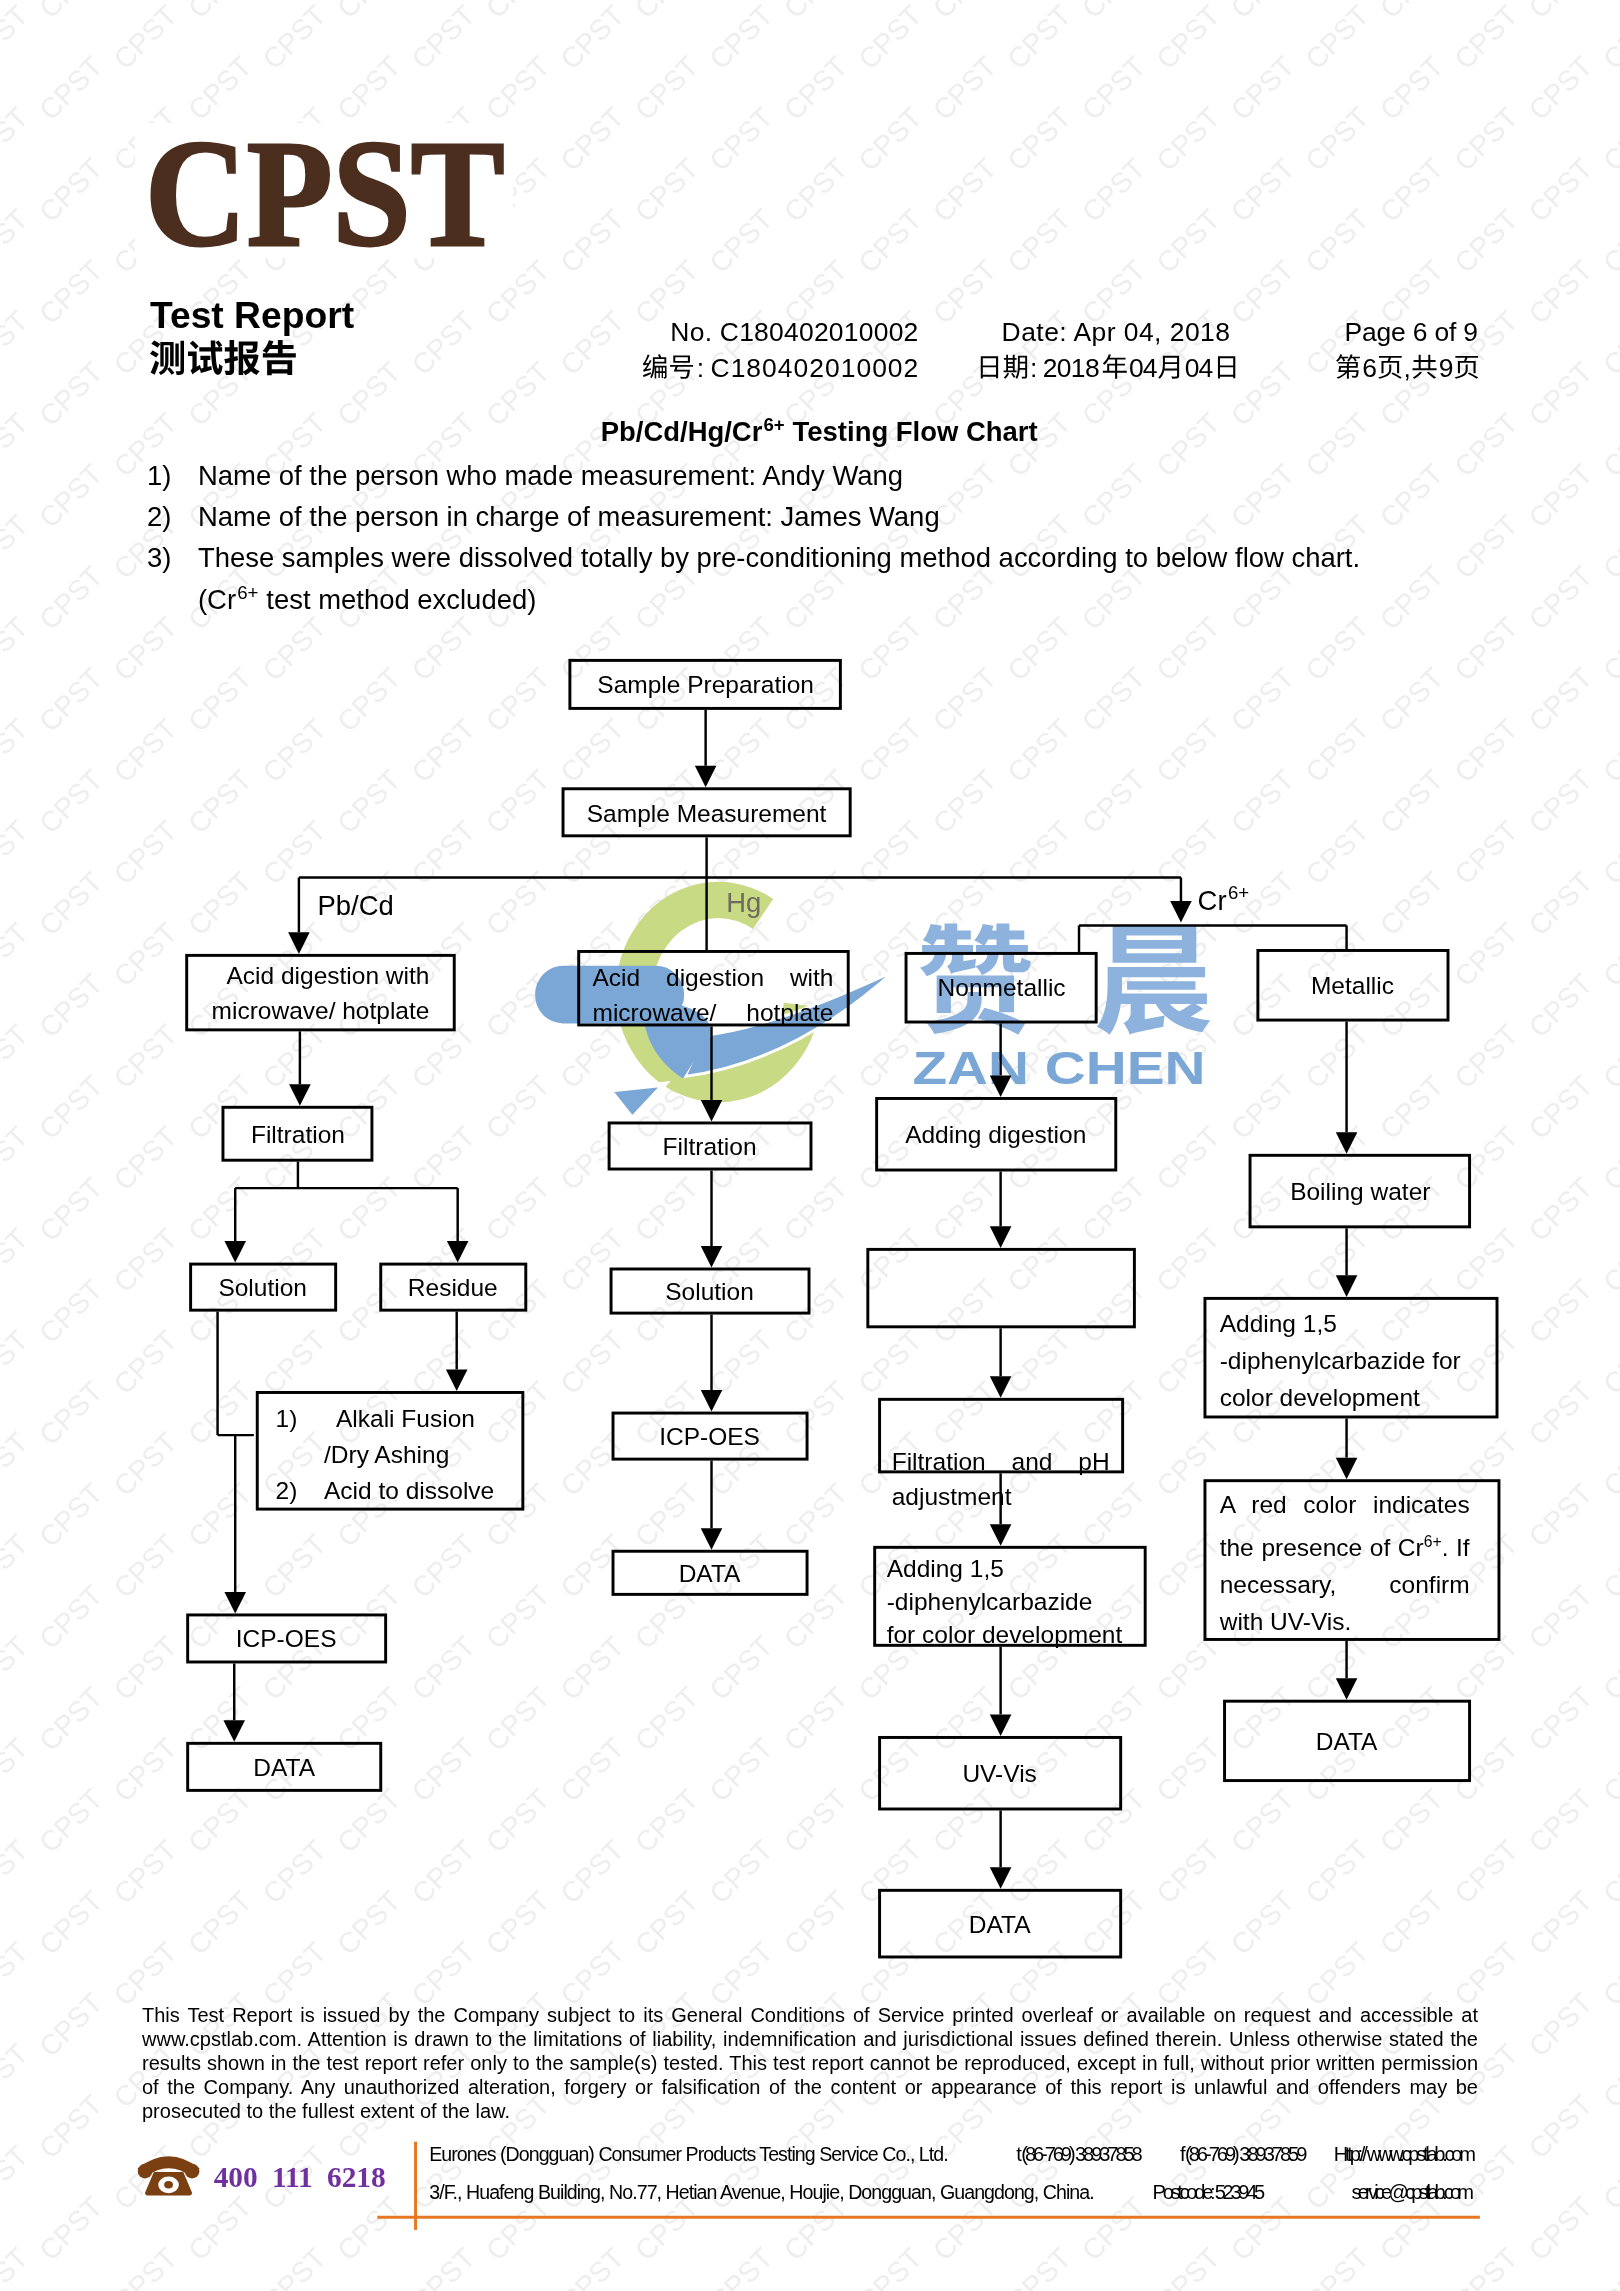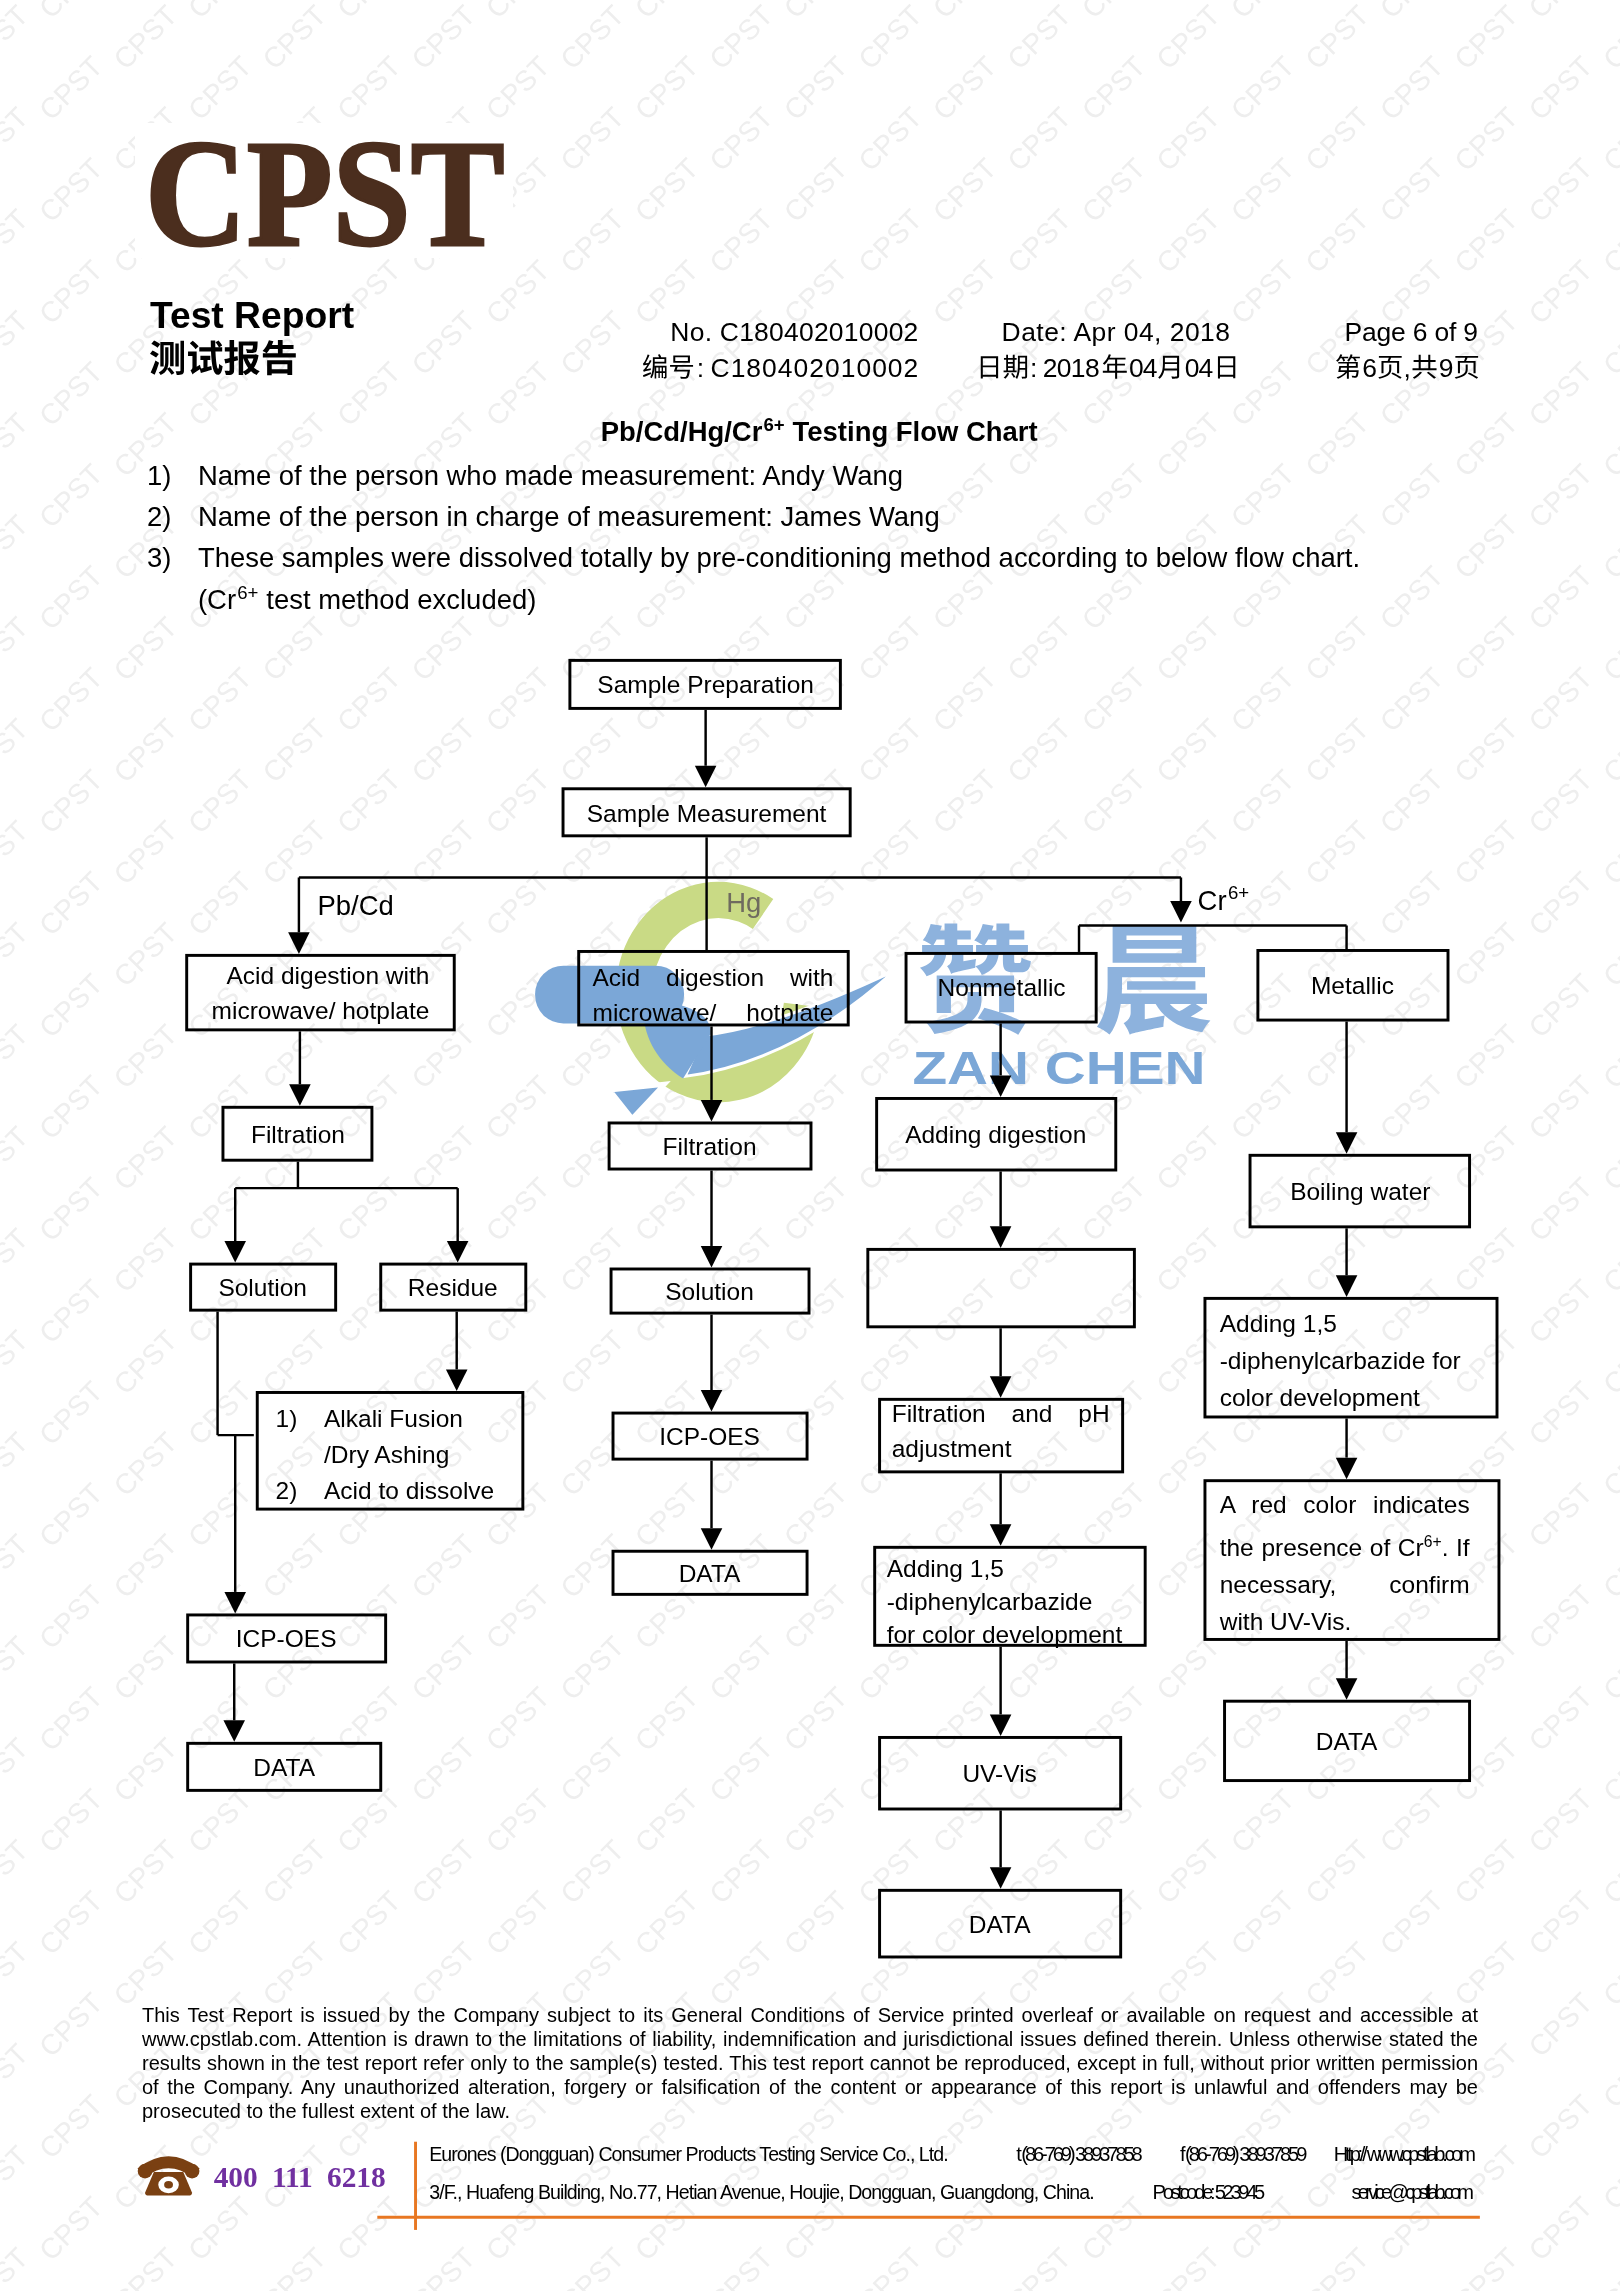--- a/index.html
+++ b/index.html
@@ -685,26 +685,26 @@
       </g>
     </svg>
 <div class="mb" style="left:185px;top:954px;width:271px;height:77px;display:flex;align-items:center;justify-content:center">
       <div style="text-align:right">Acid digestion with<br>microwave/ hotplate</div>
     </div>
     <div class="mb" style="left:577px;top:950px;width:272px;height:76px;">
       <div style="text-align:justify;text-align-last:justify;width:241px;margin:9.8px auto 0">Acid digestion with microwave/ hotplate</div>
     </div>
     <div class="mb" style="left:256px;top:1391px;width:269px;height:120px;">
       <span style="position:absolute;left:19.6px;top:9.8px">1)</span>
-      <span style="position:absolute;left:68px;top:9.8px">Alkali Fusion</span>
+      <span style="position:absolute;left:80px;top:9.8px">Alkali Fusion</span>
       <span style="position:absolute;left:68px;top:46px">/Dry Ashing</span>
       <span style="position:absolute;left:19.6px;top:82px">2)</span>
       <span style="position:absolute;left:68px;top:82px">Acid to dissolve</span>
     </div>
-    <div class="mb" style="left:878px;top:1388px;width:246px;height:93px;">
+    <div class="mb" style="left:878px;top:1436px;width:246px;height:93px;">
       <div style="text-align:justify;width:218px;margin:7.8px 0 0 13.7px">Filtration and pH adjustment</div>
     </div>
     <div class="mb" style="left:1204px;top:1297px;width:295px;height:122px;">
       <div style="margin:7.8px 0 0 15.7px;line-height:37px">Adding 1,5<br>-diphenylcarbazide for<br>color development</div>
     </div>
     <div class="mb" style="left:873px;top:1546px;width:273px;height:101px;">
       <div style="margin:5.9px 0 0 13.7px;line-height:33px">Adding 1,5<br>-diphenylcarbazide<br>for color development</div>
     </div>
     <div class="mb" style="left:1204px;top:1479px;width:297px;height:162px;">
       <div style="text-align:justify;width:250px;margin:6.9px 0 0 15.7px;line-height:37px">A red color indicates the presence of Cr<sup>6+</sup>. If necessary, confirm with UV-Vis.</div>

